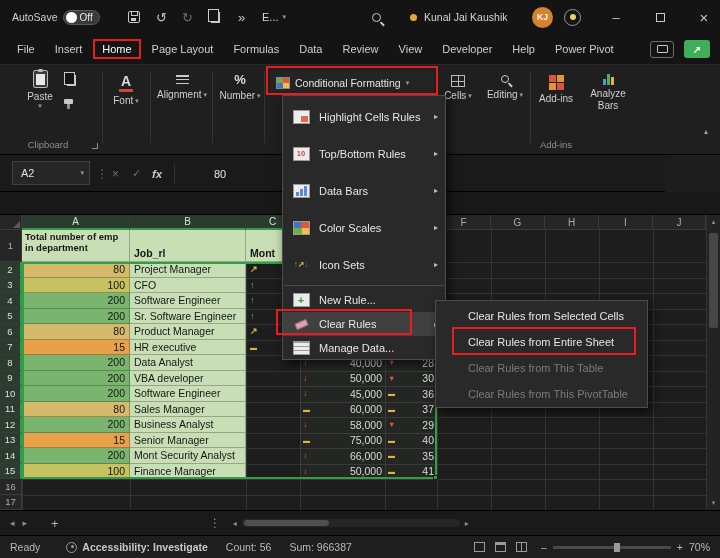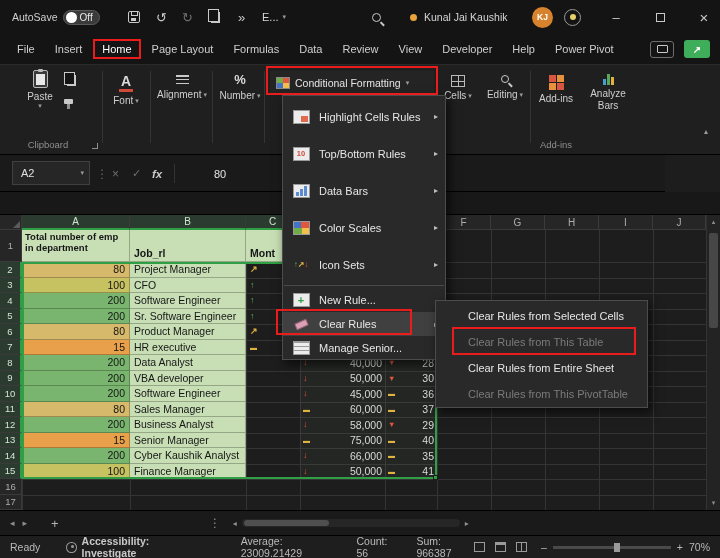--- a/index.html
+++ b/index.html
@@ -494,21 +494,21 @@
       <div class="cell colored f-lgreen al-l" style="left: 130px; top: 217.5px; width: 116px; height: 15.5px;">Senior Manager</div>
       <div class="cell datacell" style="left: 300px; top: 217.5px; width: 85px; height: 15.5px;">
         <span class="cic c-yel dashic">▬</span>
         <span class="val">75,000</span>
       </div>
       <div class="cell datacell" style="left: 385px; top: 217.5px; width: 52px; height: 15.5px;">
         <span class="cic c-yel dashic">▬</span>
         <span class="val">40</span>
       </div>
       <div class="cell colored f-green al-r" style="left: 22px; top: 233px; width: 108px; height: 15.5px;">200</div>
-      <div class="cell colored f-lgreen al-l" style="left: 130px; top: 233px; width: 116px; height: 15.5px;">Cyber Kaushik Analyst</div>
+      <div class="cell colored f-lgreen al-l" style="left: 130px; top: 233px; width: 116px; height: 15.5px;">Mont Security Analyst</div>
       <div class="cell datacell" style="left: 300px; top: 233px; width: 85px; height: 15.5px;">
         <span class="cic c-red">↓</span>
         <span class="val">66,000</span>
       </div>
       <div class="cell datacell" style="left: 385px; top: 233px; width: 52px; height: 15.5px;">
         <span class="cic c-yel dashic">▬</span>
         <span class="val">35</span>
       </div>
       <div class="cell colored f-yellow al-r" style="left: 22px; top: 248.5px; width: 108px; height: 15.5px;">100</div>
       <div class="cell colored f-lgreen al-l" style="left: 130px; top: 248.5px; width: 116px; height: 15.5px;">Finance Manager</div>
@@ -577,28 +577,28 @@
         <span class="mi mi-cr">
           <span class="eraser"></span>
         </span>
         <span class="">Clear Rules</span>
         <span class="sub">▸</span>
       </div>
       <div class="cfi small">
         <span class="mi mi-mr">
           <span class="mibox"></span>
         </span>
-        <span class="">Manage Senior...</span>
+        <span class="">Manage Data...</span>
       </div>
     </div>
 
   <div class="submenu" id="cr-submenu">
       <div class="smi">Clear Rules from Selected Cells</div>
+      <div class="smi">Clear Rules from Entire Sheet</div>
       <div class="smi dis">Clear Rules from This Table</div>
-      <div class="smi">Clear Rules from Entire Sheet</div>
       <div class="smi dis">Clear Rules from This PivotTable</div>
     </div>
 
   <div class="rb" style="left:266px;top:66px;width:172px;height:29px"></div>
   <div class="rb" style="left:276px;top:309px;width:136px;height:26px"></div>
   <div class="rb" style="left:452px;top:327px;width:184px;height:28px"></div>
 
   <div class="tabbar">
     <span class="tnav">◂</span>
     <span class="tnav">▸</span>
@@ -612,21 +612,20 @@
       <span class="harrow">▸</span>
     </span>
   </div>
 
   <div class="statusbar">
     <span class="sready">Ready</span>
     <span class="sacc">
       <span class="acc-ic"></span>
       <span>Accessibility: Investigate</span>
     </span>
-    <span class="savg">Average: 23009.21429</span>
     <span class="scount">Count: 56</span>
     <span class="ssum">Sum: 966387</span>
     <span class="views">
       <span class="v-ic"></span>
       <span class="v-ic v2"></span>
       <span class="v-ic v3"></span>
     </span>
     <span class="zoomctl">
       <span>–</span>
       <span class="ztrack">

